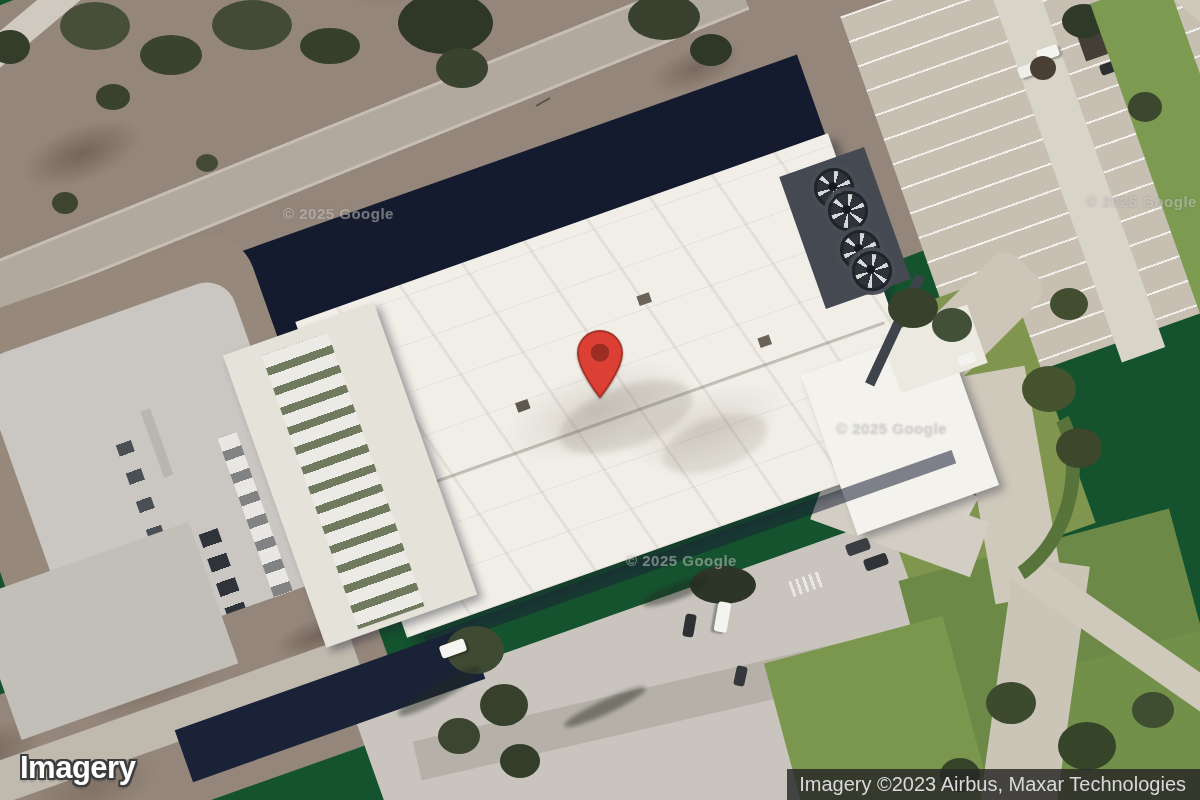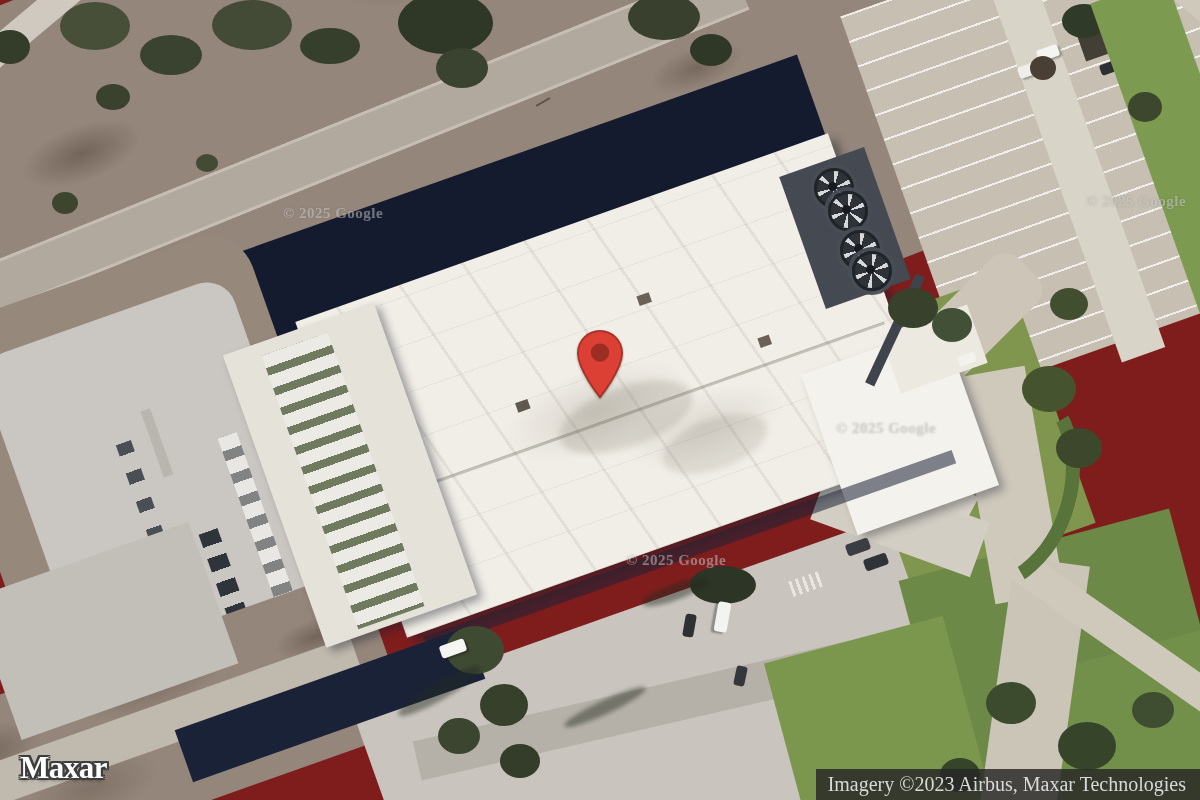--- a/index.html
+++ b/index.html
@@ -1,17 +1,17 @@
 <!DOCTYPE html>
 <html><head>
 <meta charset="utf-8">
 <style>
   html,body{margin:0;padding:0;background:#000;}
   #app{position:relative;width:1200px;height:800px;overflow:hidden;
-       font-family:Liberation Serif, serif;background:#7f1d1d;}
+       font-family:Liberation Sans, sans-serif;background:#14532d;}
   .abs{position:absolute;}
   .blob{position:absolute;border-radius:50%;}
   
   .dirt-tex{background-color:#95867b;
     background-image:
       radial-gradient(90px 40px at 20% 30%, rgba(74,60,50,.45), transparent 70%),
       radial-gradient(120px 50px at 55% 20%, rgba(80,66,54,.40), transparent 70%),
       radial-gradient(70px 30px at 75% 55%, rgba(70,58,48,.38), transparent 70%),
       radial-gradient(100px 45px at 38% 70%, rgba(92,78,64,.35), transparent 70%),
       radial-gradient(60px 26px at 88% 30%, rgba(66,54,44,.40), transparent 70%);}
@@ -188,19 +188,19 @@
   <span class="wm" style="left:283px;top:205px;">© 2025 Google</span>
   <span class="wm" style="left:836px;top:420px;">© 2025 Google</span>
   <span class="wm" style="left:626px;top:552px;">© 2025 Google</span>
   <span class="wm" style="left:1086px;top:193px;">© 2025 Google</span>
 
   <svg id="pin" viewBox="0 0 24 36" xmlns="http://www.w3.org/2000/svg">
     <path d="M12 0.5C5.65 0.5 0.5 5.65 0.5 12c0 8.9 11.5 23 11.5 23s11.5-14.1 11.5-23C23.5 5.65 18.35 0.5 12 0.5z" stroke="#A93227" stroke-width="1" fill="#DC4035"></path>
     <circle cx="12" cy="11.8" r="4.8" fill="#9C2D23"></circle>
   </svg>
 
-  <div id="google-logo">Maxar</div>
+  <div id="google-logo">Imagery</div>
 
   <div id="attribution">
     <span>Imagery ©2023 Airbus, Maxar Technologies</span>
   </div>
 
 </div>
 
 </body></html>

